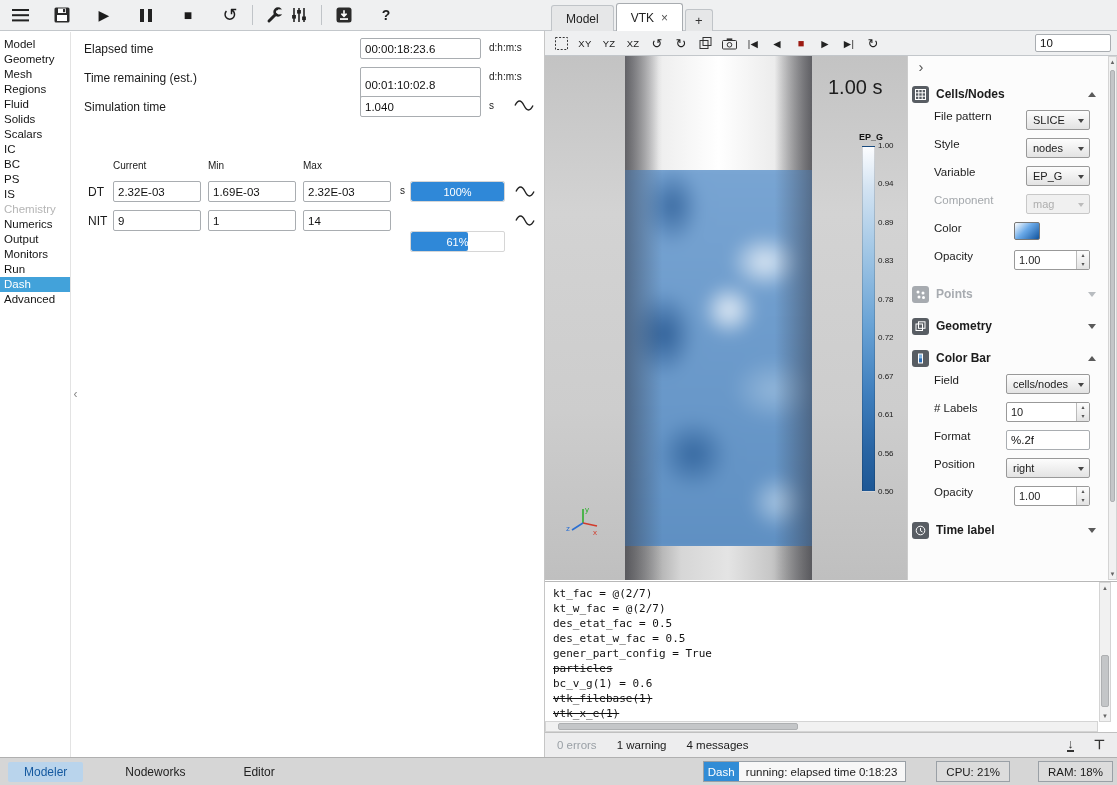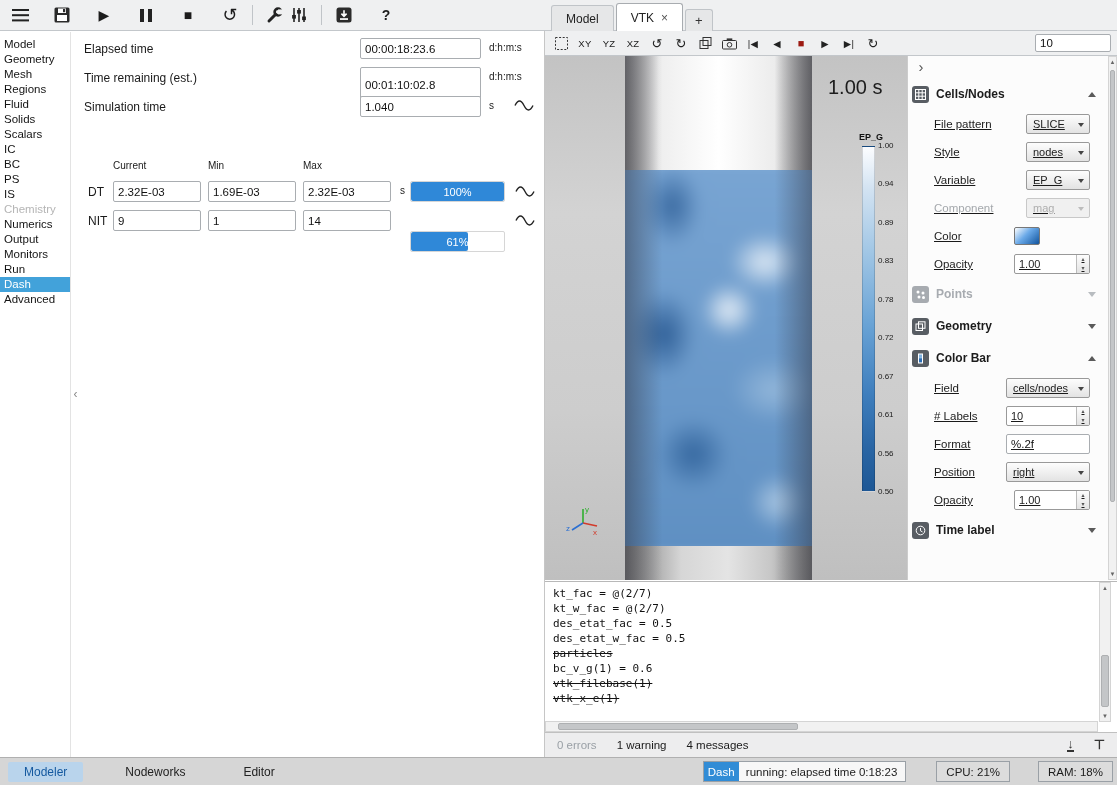--- a/index.html
+++ b/index.html
@@ -91,21 +91,21 @@
   #panel-content { position:absolute; left:0; top:22px; right:0; }
   .psec { display:flex; align-items:center; height:32px; padding:0 12px 0 4px; gap:7px; }
   .sec-icon { width:17px; height:17px; border-radius:3px; background:#585d63; display:flex; align-items:center; justify-content:center; flex:none; }
   .psec .ptitle { font-weight:bold; font-size:12px; color:#1c1c1c; flex:1; }
   .psec.disabled .ptitle { color:#a7abb0; }
   .psec.disabled .sec-icon { background:#a7abb0; }
   .chev { width:0; height:0; border-left:4.5px solid transparent; border-right:4.5px solid transparent; flex:none; }
   .chev.up { border-bottom:5px solid #5a5a5a; }
   .chev.down { border-top:5px solid #5a5a5a; }
   .psec.disabled .chev.down { border-top-color:#b8bcc0; }
-  .prow { display:flex; align-items:center; height:28px; padding:0 18px 0 26px;text-decoration:underline; }
+  .prow { display:flex; align-items:flex-start; height:28px; padding:0 18px 0 26px; }
   .plabel { font-size:11.5px; color:#1c1c1c; flex:1; }
   .plabel.dis { color:#a4a8ac; }
   .dd { position:relative; height:20px; border:1px solid #999; border-radius:2px;
     background:linear-gradient(#fdfdfd,#e3e3e3); font-size:11px; display:flex; align-items:center;
     padding:0 16px 0 6px; color:#1c1c1c; flex:none; }
   .dd::after { content:""; position:absolute; right:5px; top:8px; border-left:3.5px solid transparent;
     border-right:3.5px solid transparent; border-top:4px solid #444; }
   .dd.disabled { color:#aeaeae; background:#f0f0f0; border-color:#c8c8c8; }
   .dd.disabled::after { border-top-color:#bcbcbc; }
   .w64 { width:64px; } .w84 { width:84px; } .w76 { width:76px; }
@@ -510,20 +510,21 @@
     <div class="sb-thumb"></div>
     <span class="sb-arrow" style="bottom:2px">▼</span>
   </div>
 
   <div id="console">
     <div id="console-text">
       <div class="">kt_fac = @(2/7)</div>
       <div class="">kt_w_fac = @(2/7)</div>
       <div class="">des_etat_fac = 0.5</div>
       <div class="">des_etat_w_fac = 0.5</div>
+      <div class="">gener_part_config = True</div>
       <div class="strike">particles</div>
       <div class="">bc_v_g(1) = 0.6</div>
       <div class="strike">vtk_filebase(1)</div>
       <div class="strike">vtk_x_e(1)</div>
 
     </div>
     <div id="console-vscroll" class="sb-track">
       <span class="sb-arrow" style="top:2px">▲</span>
       <div class="sb-thumb"></div>
       <span class="sb-arrow" style="bottom:2px">▼</span>

